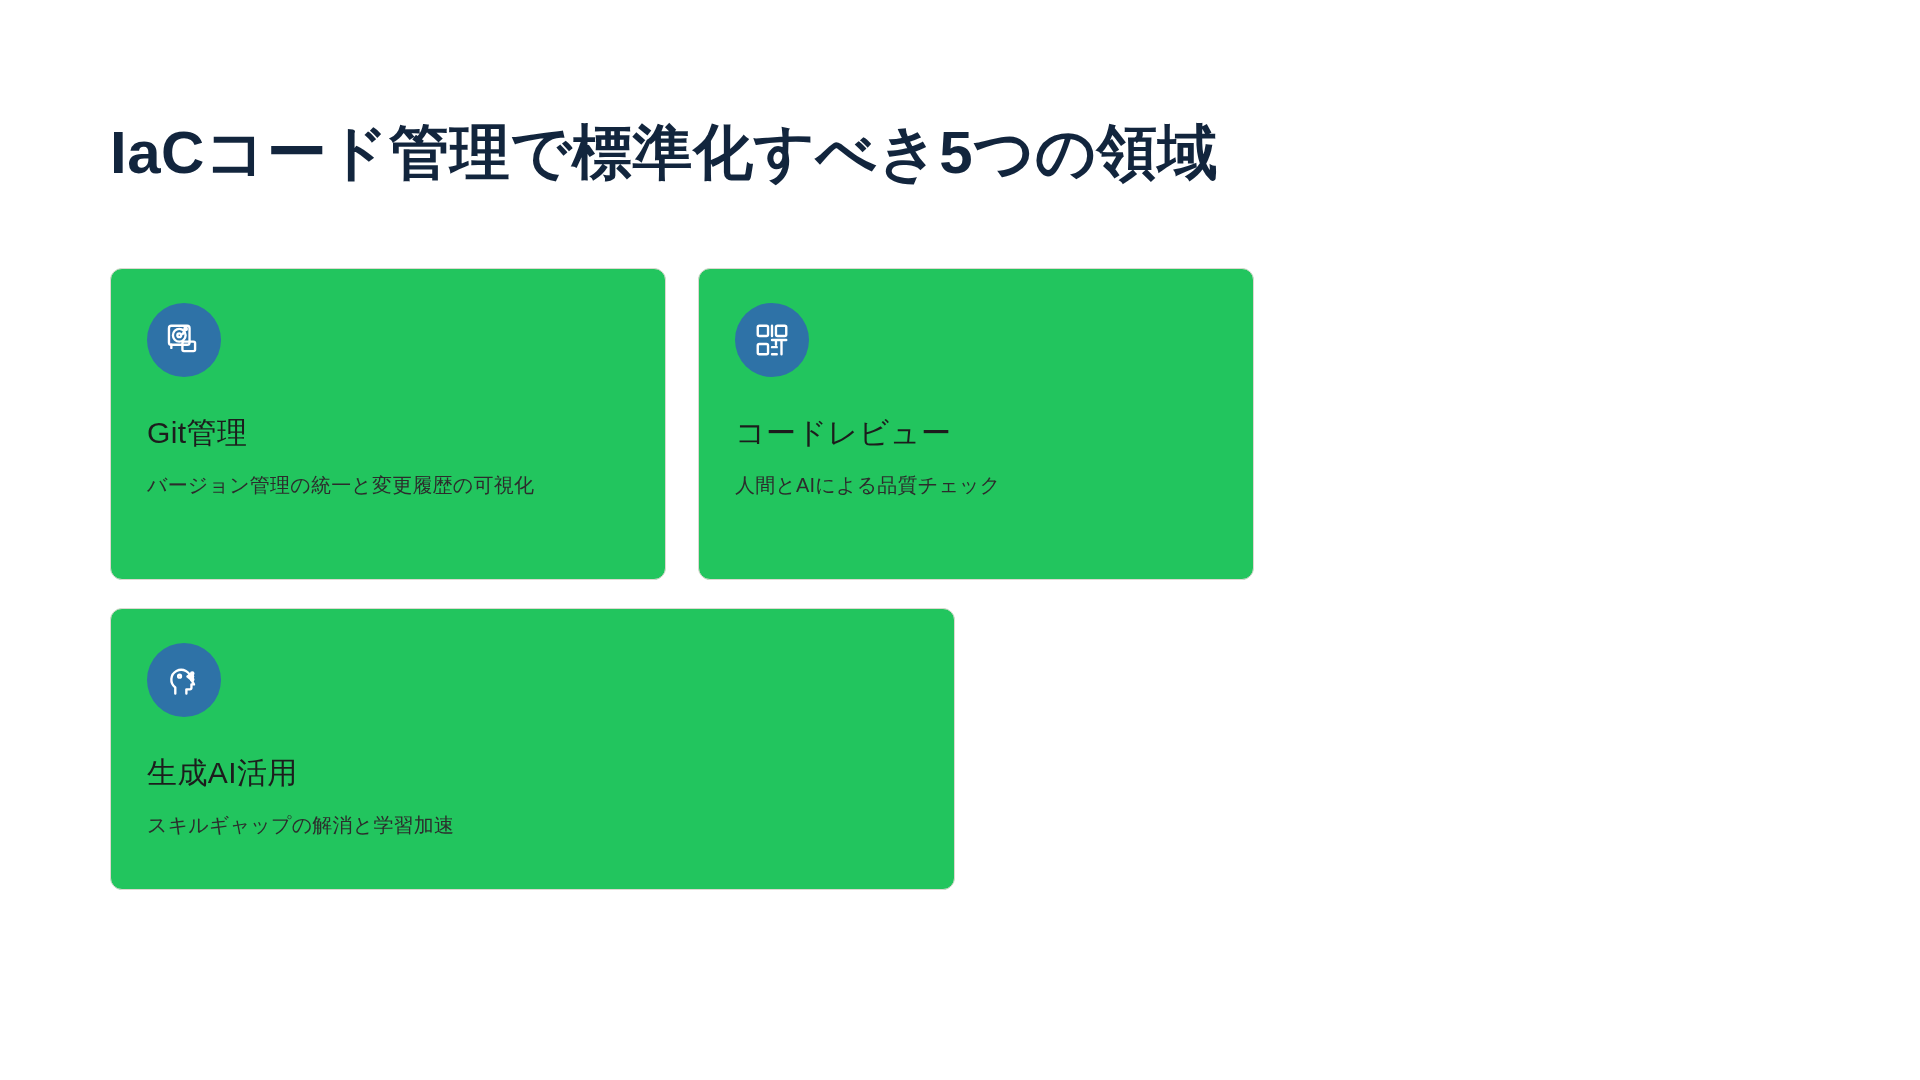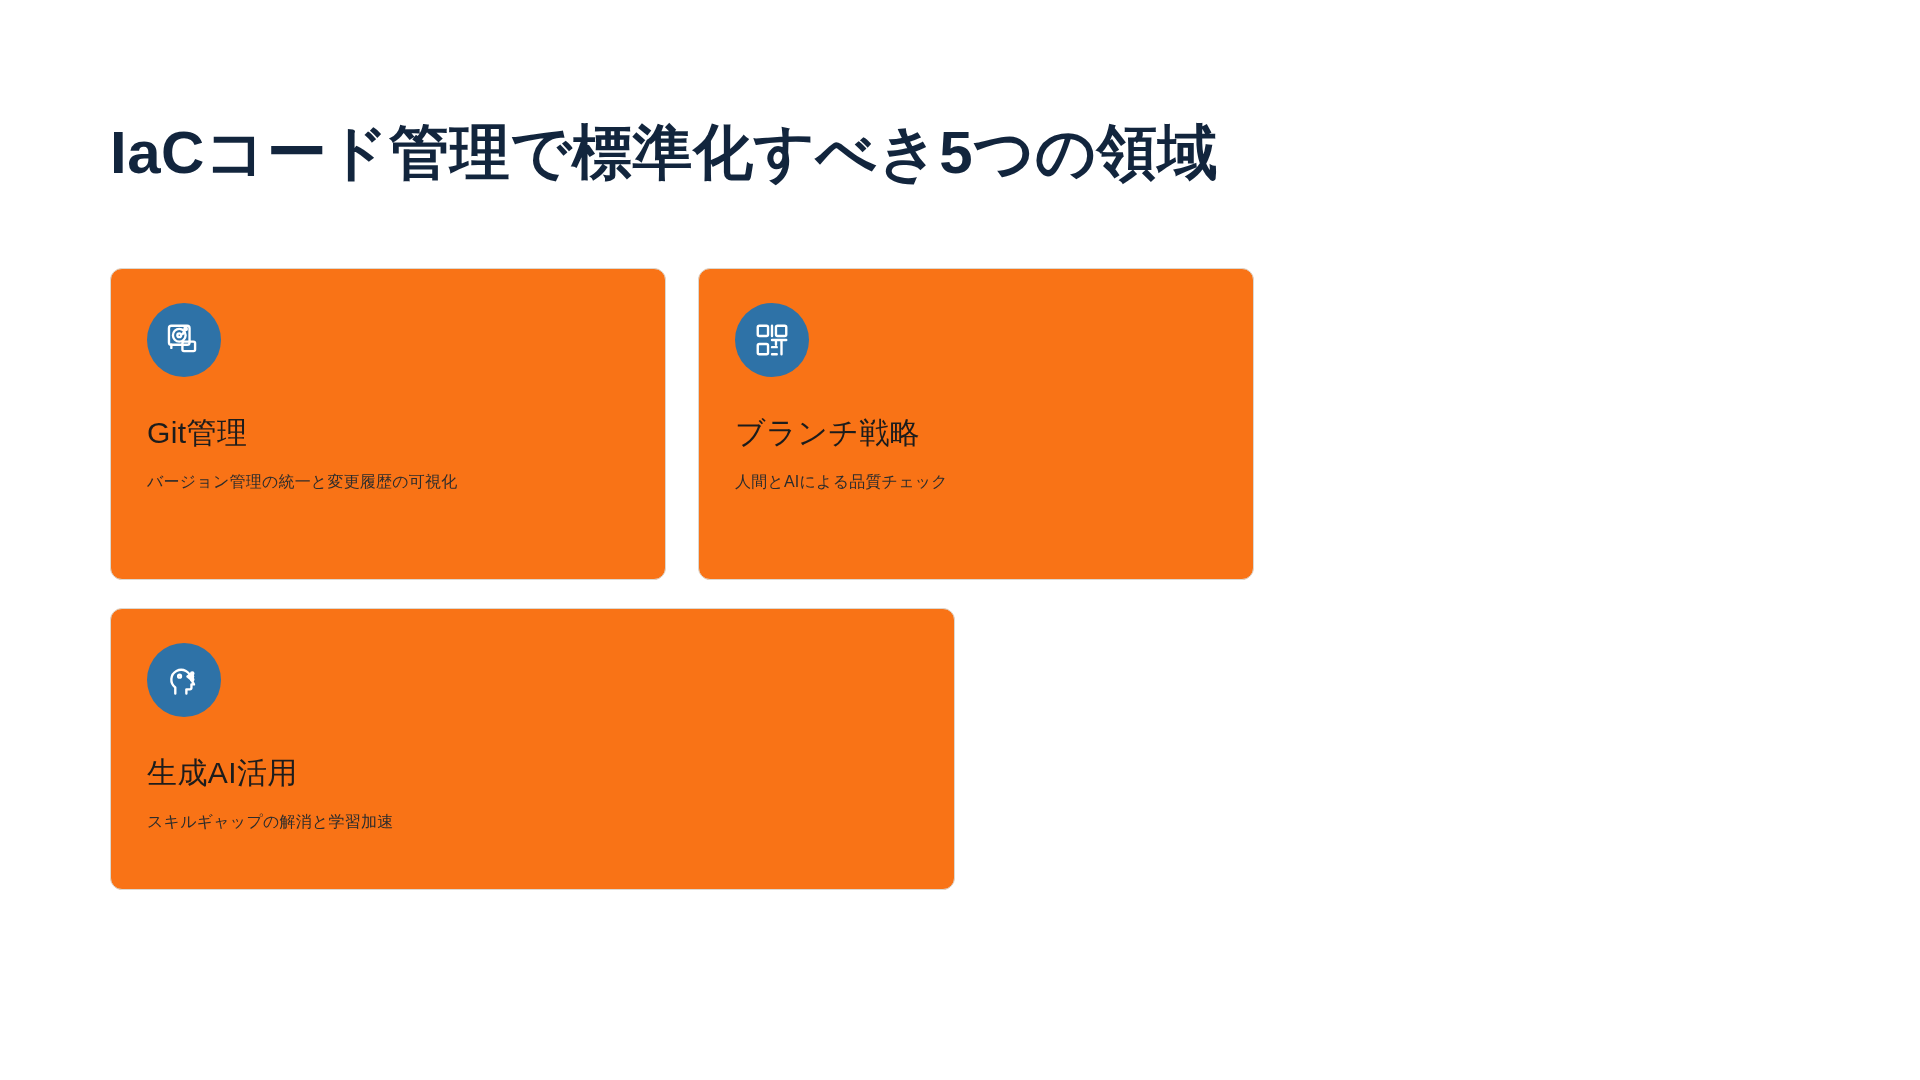--- a/index.html
+++ b/index.html
@@ -44,21 +44,21 @@
     display: flex;
     gap: 32px;
     margin-bottom: 28px;
   }
 
   .row-top > .card { flex: 0 0 556px; width: 556px; min-height: 312px; }
   .row-bottom > .card { flex: 0 0 845px; width: 845px; min-height: 282px; }
 
   .card {
     position: relative;
-    background: #f97316;
+    background: #22c55e;
     border: 1px solid #dcd8d0;
     border-radius: 12px;
     padding: 34px 36px 34px 36px;
   }
 
   .icon-circle {
     width: 74px;
     height: 74px;
     border-radius: 50%;
     background: #2e72a7;
@@ -77,21 +77,21 @@
   .card-title {
     font-size: 30px;
     line-height: 1.3;
     font-weight: 400;
     color: #1c1c1c;
     margin-bottom: 18px;
     letter-spacing: 0.4px;
   }
 
   .card-desc {
-    font-size: 16px;
+    font-size: 20px;
     line-height: 1.5;
     font-weight: 400;
     color: #2c2c2c;
     letter-spacing: 0.2px;
     max-width: 500px;
     margin-top: 9px;
   }
 
   .row-bottom .card-desc { max-width: 780px; }
 </style>
@@ -129,21 +129,21 @@
         <div class="icon-circle">
           <span>
             <svg viewBox="0 0 24 24" fill="none" stroke="#ffffff" stroke-width="1.5" stroke-linecap="round" stroke-linejoin="round">
               <rect x="3" y="3" width="6.5" height="6.5" rx="1"></rect>
               <rect x="14.5" y="3" width="6.5" height="6.5" rx="1"></rect>
               <rect x="3" y="14.5" width="6.5" height="6.5" rx="1"></rect>
               <path d="M12 3 v6.5 M12 12 h9 M14.5 12 v3 M18 12 v9 M12 16.5 h3 M12 21 h3"></path>
             </svg>
           </span>
         </div>
-        <div class="card-title">ブランチ戦略</div>
+        <div class="card-title">コードレビュー</div>
         <div class="card-desc">人間とAIによる品質チェック</div>
       </div>
 
     </div>
 
     <div class="row row-bottom">
 
 
       <div class="card">
         <div class="icon-circle">

